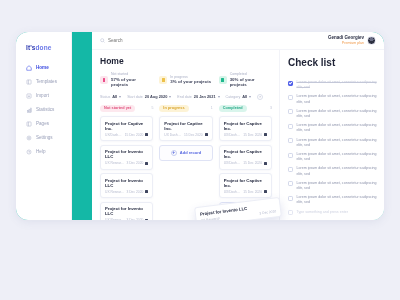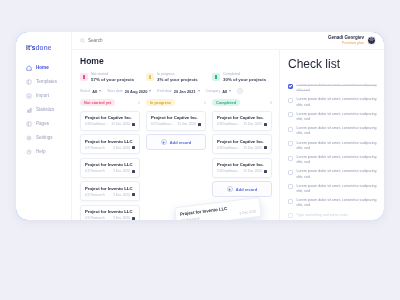--- a/index.html
+++ b/index.html
@@ -6,25 +6,26 @@
   html, body {
     width: 400px; height: 300px;
     font-family: "Liberation Sans", sans-serif;
     background: #eeeff7;
     overflow: hidden;
   }
   #app {
     position: absolute;
     left: 16px; top: 32px;
     width: 368px; height: 188px;
-    background: #3b82f6;
+    background: #14b8a6;
     border-radius: 12px 12px 12px 12px;
     box-shadow: 0 2px 10px rgba(90,95,150,0.10);
     display: flex;
     overflow: hidden;
+    gap: 20px;
   }
 
   
   .sidebar {
     width: 56px; flex: 0 0 56px;
     background: #ffffff;
     padding: 8px 0 0 0;
     display: flex; flex-direction: column;
     border-right: 1px solid #f2f3f8;
   }
@@ -160,21 +161,21 @@
     position: absolute; left: 130px; top: 177px; z-index: 40;
     width: 7px; height: 10px;
   }
 
   
   .checklist {
     width: 104px; flex: 0 0 104px;
     padding: 7px 7px 0 8px; background: #fff;
     display: flex; flex-direction: column;
   }
-  .cl-title { font-size: 12px; font-weight: 400; color: #1e2235; margin-bottom: 12px; }
+  .cl-title { font-size: 10px; font-weight: 700; color: #1e2235; margin-bottom: 12px; }
   .cl-items { display: flex; flex-direction: column; gap: 4px; }
   .cl-item { display: flex; gap: 3.5px; align-items: flex-start; }
   .cbox {
     width: 5px; height: 5px; flex: 0 0 5px; margin-top: .5px;
     border: .8px solid #d3d8ea; border-radius: 1.2px; background: #fff;
   }
   .cbox.checked {
     background: #4a5ae8; border-color: #4a5ae8;
     display: flex; align-items: center; justify-content: center;
   }

